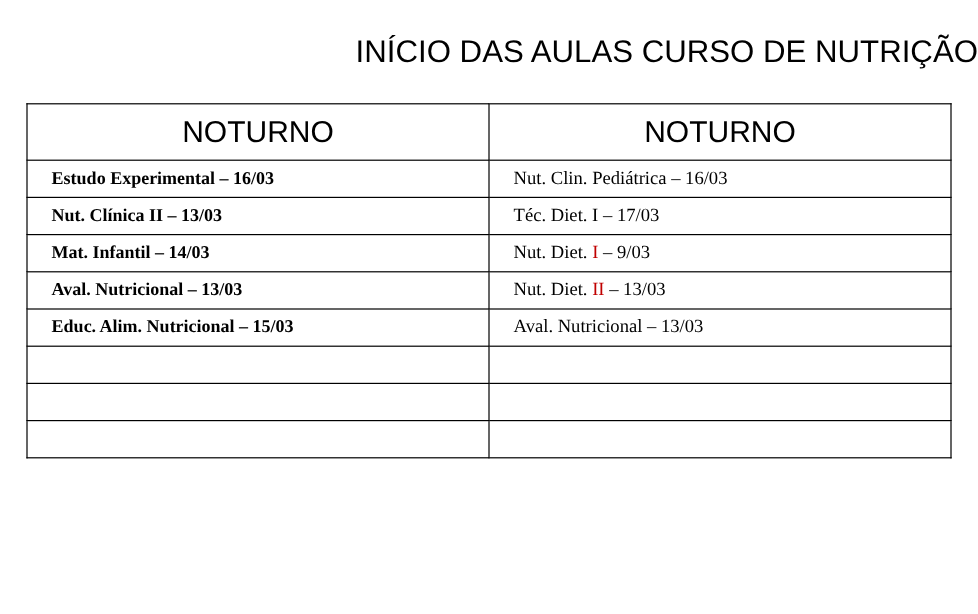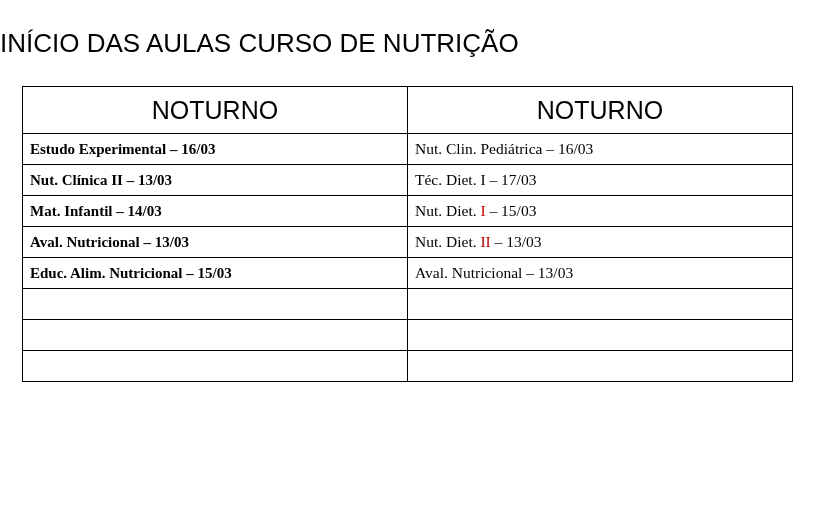--- a/index.html
+++ b/index.html
@@ -23,21 +23,21 @@
   .title-1 {
     text-align: center;
     font-size: 27px;
     font-weight: normal;
     letter-spacing: 0.2px;
     margin: 10px 0 0 0;
     padding: 0;
     line-height: 36px;
   }
   .title-2 {
-    text-align: left;
+    text-align: right;
     font-size: 26px;
     font-weight: normal;
     margin: 26px 0 0 0;
     padding: 0;
     line-height: 34px;
   }
   .table-wrap {
     margin: 26px 22px 0 22px;
   }
   table.schedule {
@@ -55,21 +55,21 @@
     text-align: center;
     font-size: 25px;
     font-family: "Liberation Sans", sans-serif;
     font-weight: normal;
   }
   table.schedule td.cell {
     height: 30px;
     font-size: 15px;
     font-family: "Liberation Serif", serif;
     font-weight: bold;
-    padding-left: 7px;
+    padding-left: 20px;
     white-space: nowrap;
   }
   table.schedule td.cell.light {
     font-weight: normal;
     font-size: 15.5px;
   }
   table.schedule td.empty {
     height: 30px;
   }
   .col-a { width: 385px; }
@@ -100,21 +100,21 @@
           <td class="cell">Estudo Experimental – 16/03</td>
           <td class="cell light">Nut. Clin. Pediátrica – 16/03</td>
         </tr>
         <tr>
           <td class="cell">Nut. Clínica II – 13/03</td>
           <td class="cell light">Téc. Diet. I – 17/03</td>
         </tr>
         <tr>
           <td class="cell">Mat. Infantil – 14/03</td>
           <td class="cell light">
-            <span>Nut. Diet. </span><span class="hl">I</span><span> – 15/03</span>
+            <span>Nut. Diet. </span><span class="hl">I</span><span> – 9/03</span>
           </td>
         </tr>
         <tr>
           <td class="cell">Aval. Nutricional – 13/03</td>
           <td class="cell light">
             <span>Nut. Diet. </span><span class="hl">II</span><span> – 13/03</span>
           </td>
         </tr>
         <tr>
           <td class="cell">Educ. Alim. Nutricional – 15/03</td>

